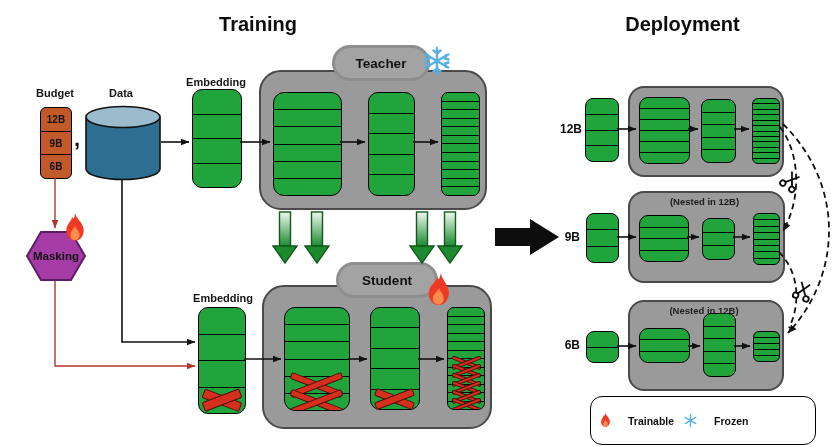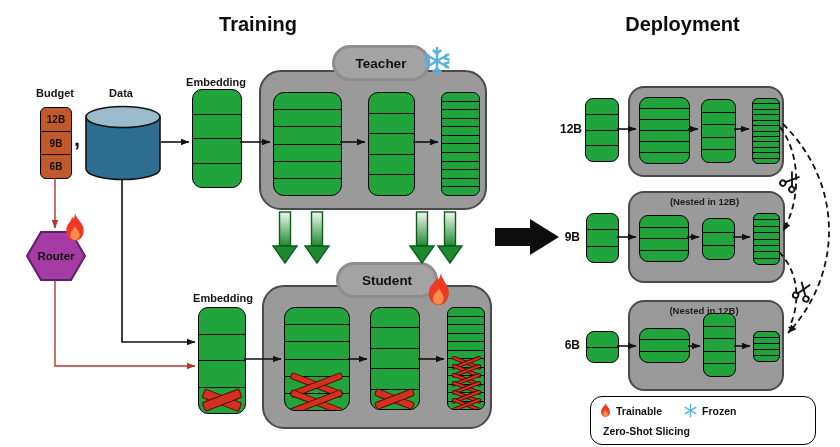--- a/index.html
+++ b/index.html
@@ -25,21 +25,21 @@
   .x-dark.xmark::before,.x-dark.xmark::after{background:#9c241a;border-color:#2e0805;}
   .kdtext{font-size:13px;font-weight:600;line-height:17.5px;text-align:center;color:#161616;}
   .budget{display:flex;flex-direction:column;background:#c2592b;border:1.6px solid #000;
           border-radius:6px;overflow:hidden;z-index:5;}
   .budget .row{flex:1;display:flex;align-items:center;justify-content:center;
                font-size:10px;font-weight:bold;border-top:1.4px solid #000;}
   .budget .row:first-child{border-top:none;}
   .comma{font-size:22px;font-weight:bold;z-index:5;}
   .legend{position:absolute;background:#fff;border:1.6px solid #000;border-radius:12px;
           display:grid;grid-template-columns:80px auto;padding:3px 8px;column-gap:4px;z-index:30;}
-  .litem{display:flex;align-items:center;gap:4px;font-size:10.5px;font-weight:600;white-space:nowrap;}
+  .litem{display:flex;align-items:center;gap:16px;font-size:10.5px;font-weight:600;white-space:nowrap;}
   .icon{display:inline-flex;align-items:center;justify-content:center;}
   .scissor{position:absolute;z-index:45;}
   svg.overlay{position:absolute;left:0;top:0;z-index:40;pointer-events:none;}
   .routerlbl{position:absolute;display:flex;align-items:center;justify-content:center;
              font-size:11.5px;font-weight:bold;z-index:6;}
 </style>
 </head>
 <body>
 
 <div id="canvas">
@@ -57,21 +57,21 @@
 
   <div class="abs lbl" style="left:96px;top:87px;width:50px;">Data</div>
   <svg class="abs" style="left:84px;top:104px;z-index:5;" width="78" height="78">
     <path d="M2 13 v52 a37 10.5 0 0 0 74 0 v-52" fill="#2d6e91" stroke="#121212" stroke-width="1.6"></path>
     <ellipse cx="39" cy="13" rx="37" ry="10.5" fill="#9bbccd" stroke="#121212" stroke-width="1.6"></ellipse>
   </svg>
 
   <svg class="abs" style="left:26px;top:231px;z-index:5;" width="60" height="50">
     <polygon points="15,1 45,1 59,25 45,49 15,49 1,25" fill="#a53ca5" stroke="#5e1e66" stroke-width="2"></polygon>
   </svg>
-  <div class="routerlbl" style="left:26px;top:231px;width:60px;height:50px;">Router</div>
+  <div class="routerlbl" style="left:26px;top:231px;width:60px;height:50px;">Masking</div>
   <svg class="abs" style="left:62px;top:213px;z-index:20;" width="26" height="32" viewBox="0 0 24 30">
     <path d="M12 0 C13.5 6 19 8.5 20 14.5 C21 21 17 26 12 26 C7 26 3 21 4 14.5 C4.8 10 8.6 8 9.3 3.5 C10.3 6 11.3 6.3 12 0 Z" fill="#ee3a24"></path>
     <path d="M12 12 C13 15.5 16 16.5 16.3 20 C16.6 23.5 14.5 25.5 12 25.5 C9.5 25.5 7.4 23.5 7.7 20 C8 17 10.5 16 11 13 C11.4 14.5 11.7 14.7 12 12 Z" fill="#ff8c4b"></path>
   </svg>
 
   <div class="abs lbl" style="left:186px;top:76px;width:60px;">Embedding</div>
   <div class="blk" style="left:192px;top:89px;width:48px;height:97px;border-radius:10px;">
       <div class="seg"></div>
       <div class="seg"></div>
       <div class="seg"></div>
@@ -371,24 +371,15 @@
     <div class="litem">
       <svg class="icon" width="15" height="15" viewBox="0 0 32 32">
         <g stroke="#58b0e3" stroke-width="3" stroke-linecap="round" fill="none">
           <line x1="16" y1="3" x2="16" y2="29"></line>
           <line x1="4.7" y1="9.5" x2="27.3" y2="22.5"></line>
           <line x1="4.7" y1="22.5" x2="27.3" y2="9.5"></line>
         </g>
       </svg>
       <span>Frozen</span>
     </div>
-    <div class="litem">
-      <svg class="icon" style="transform:rotate(-30deg);" width="15" height="15" viewBox="0 0 24 24">
-        <circle cx="5" cy="6" r="3" fill="none" stroke="#111" stroke-width="2.4"></circle>
-        <circle cx="5" cy="18" r="3" fill="none" stroke="#111" stroke-width="2.4"></circle>
-        <line x1="7.5" y1="7.5" x2="21" y2="17" stroke="#111" stroke-width="2.4"></line>
-        <line x1="7.5" y1="16.5" x2="21" y2="7" stroke="#111" stroke-width="2.4"></line>
-      </svg>
-      <span>Zero-Shot Slicing</span>
-    </div>
   </div>
 
 </div>
 
 </body></html>

